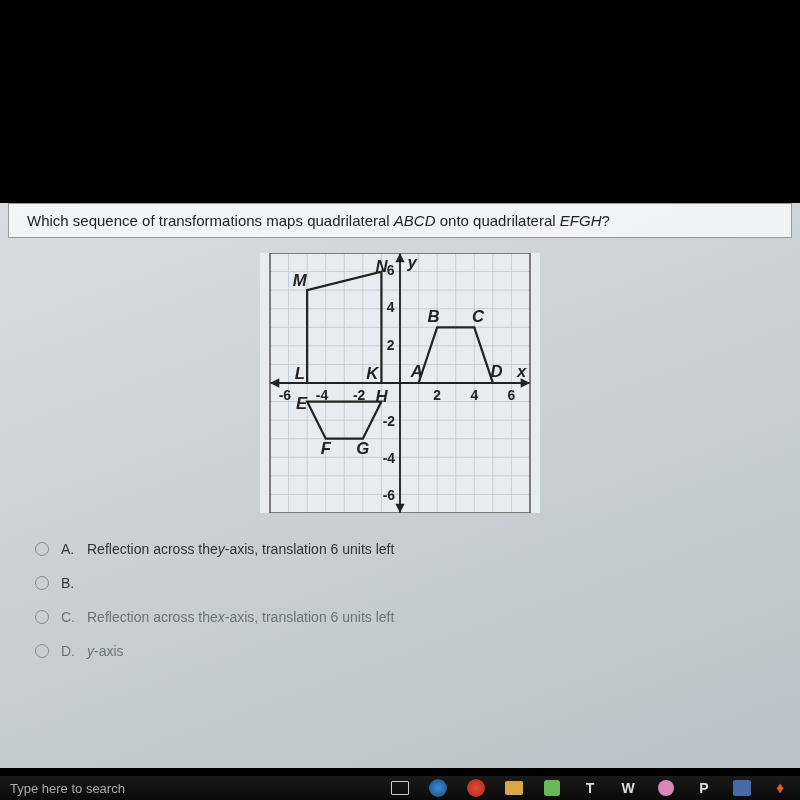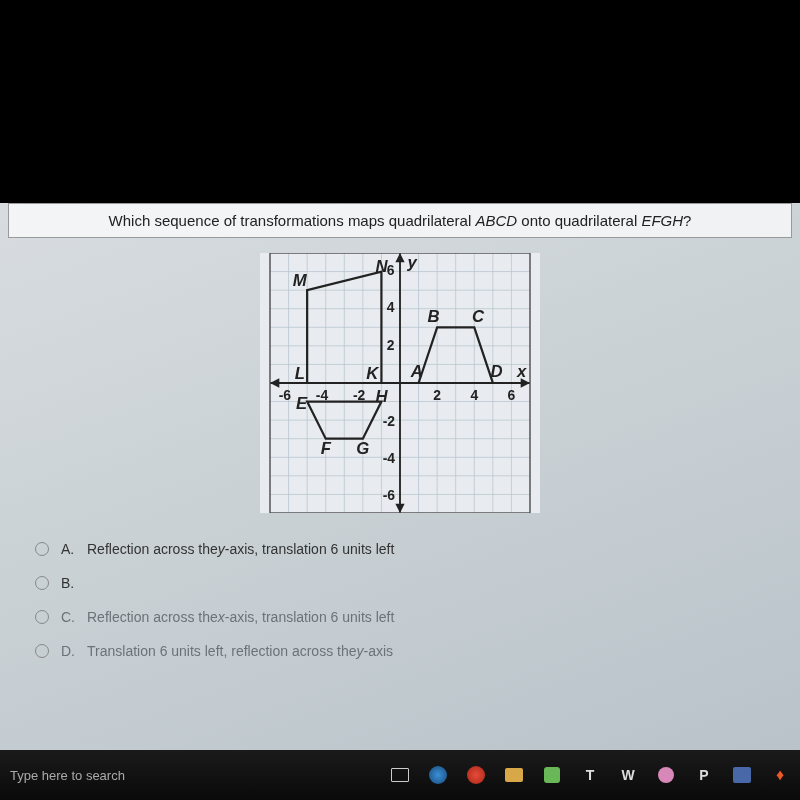--- a/index.html
+++ b/index.html
@@ -19,25 +19,24 @@
     .content-area {
       width: 100%;
       height: 565px;
       background: linear-gradient(160deg, #d8dce0 0%, #c8d0d4 50%, #b8c2c8 100%);
       position: relative;
       padding: 0;
     }
     .question-box {
       background: rgba(255,255,255,0.7);
       border: 1px solid #999;
-      padding: 8px 10px;
+      padding: 8px 18px;
       margin: 8px;
       font-size: 15px;
       color: #222;
-      text-align: center;
     }
     .question-box .italic { font-style: italic; }
     .graph-container {
       display: flex;
       justify-content: center;
       margin-top: 15px;
     }
     .graph {
       position: relative;
       width: 280px;
@@ -68,21 +67,21 @@
       font-weight: 500;
       margin-right: 8px;
       min-width: 18px;
     }
     .option-italic { font-style: italic; }
     .taskbar {
       position: absolute;
       bottom: 0;
       left: 0;
       width: 100%;
-      height: 50px;
+      height: 24px;
       background: linear-gradient(180deg, #1a1a1a 0%, #0a0a0a 100%);
       display: flex;
       align-items: center;
       padding: 0 10px;
     }
     .search-box {
       color: #aaa;
       font-size: 13px;
       margin-right: auto;
     }
@@ -216,21 +215,20 @@
     <div class="option dim">
       <div class="radio"></div>
       <span class="option-letter">C.</span>
       <span>Reflection across the </span>
         <span class="option-italic">x</span>
         <span>-axis, translation 6 units left</span>
     </div>
     <div class="option dim">
       <div class="radio"></div>
       <span class="option-letter">D.</span>
-      <span>Translation 6 units left, reflection across the </span>
         <span class="option-italic">y</span>
         <span>-axis</span>
     </div>
   </div>
 </div>
 
 <div class="taskbar">
   <div class="search-box">Type here to search</div>
   <div class="taskbar-icons">
     <div class="taskbar-icon">

